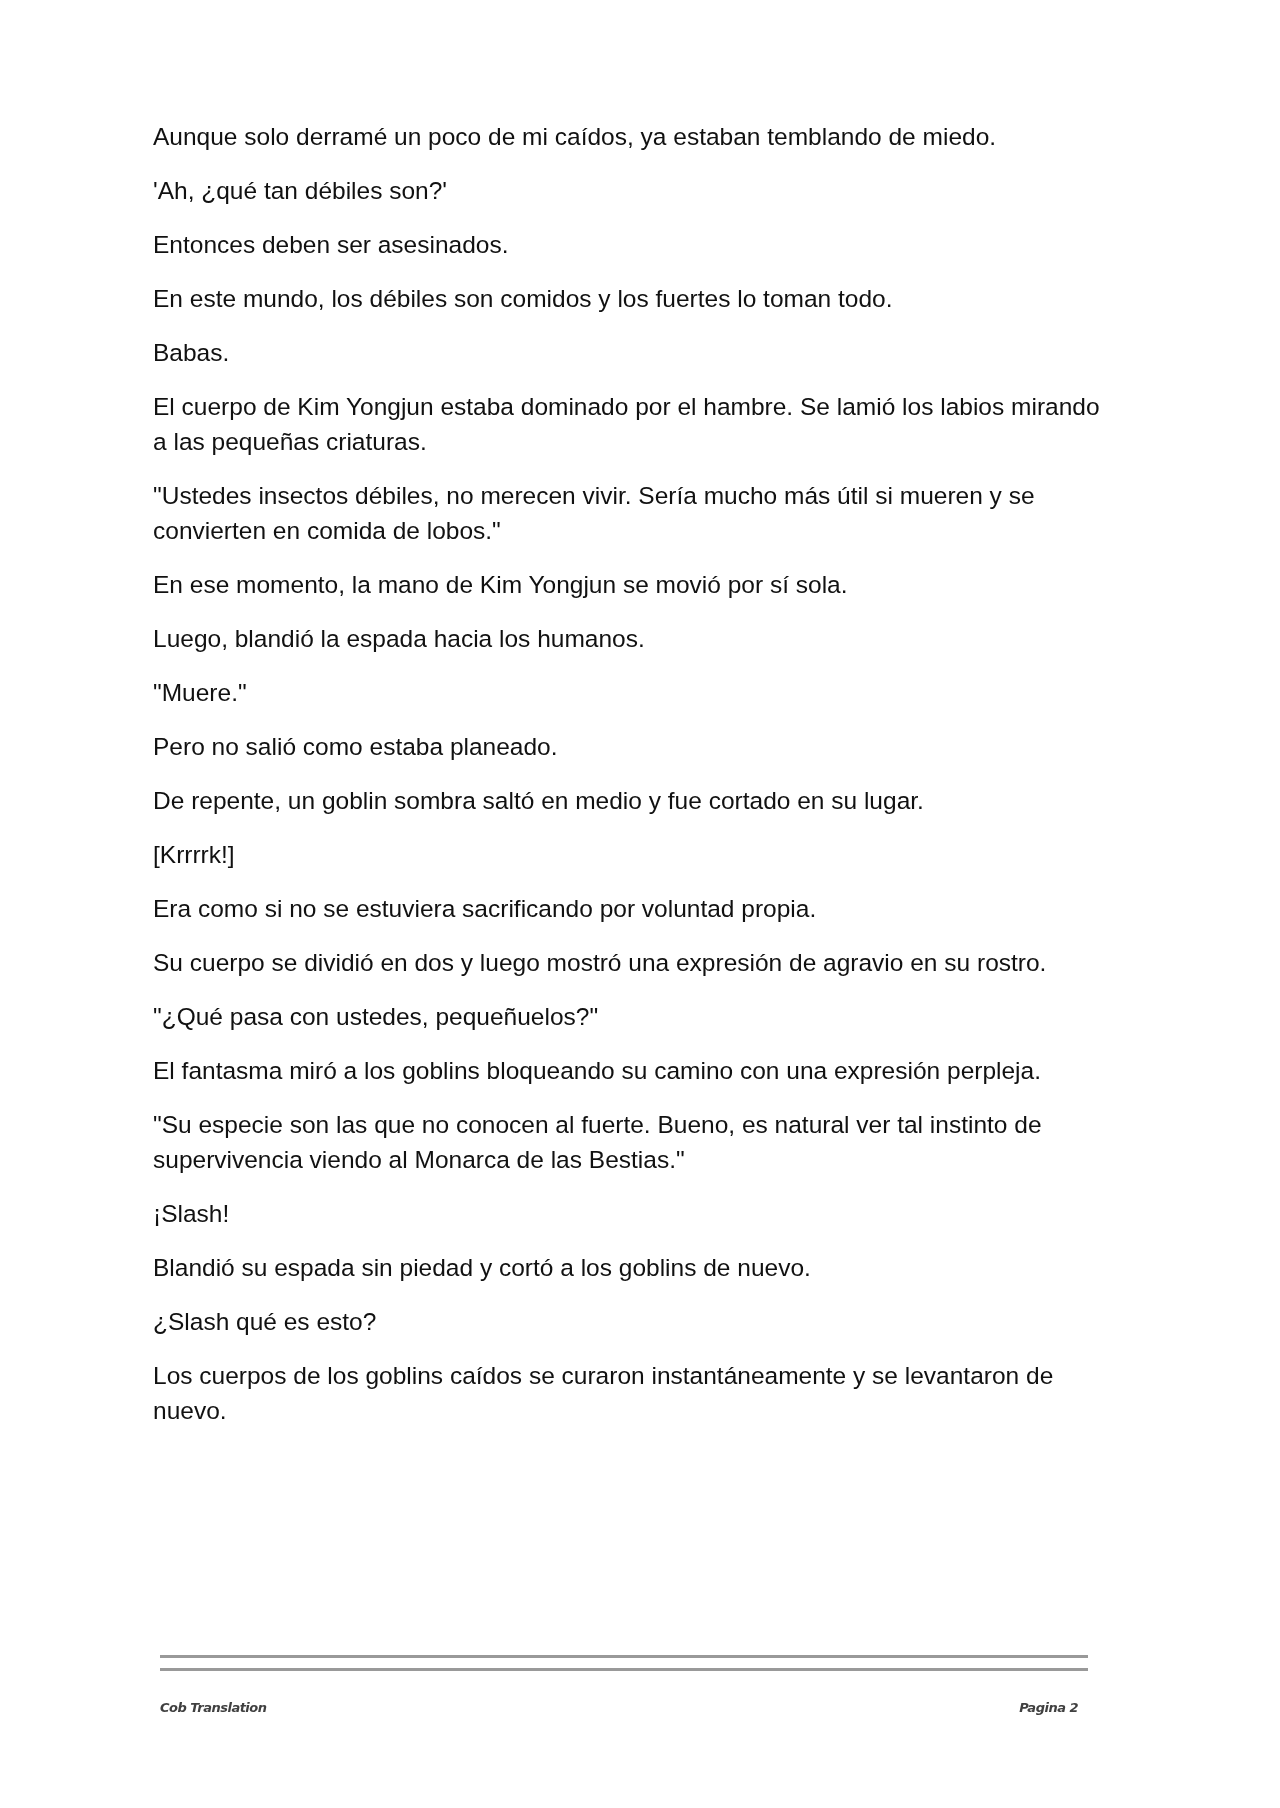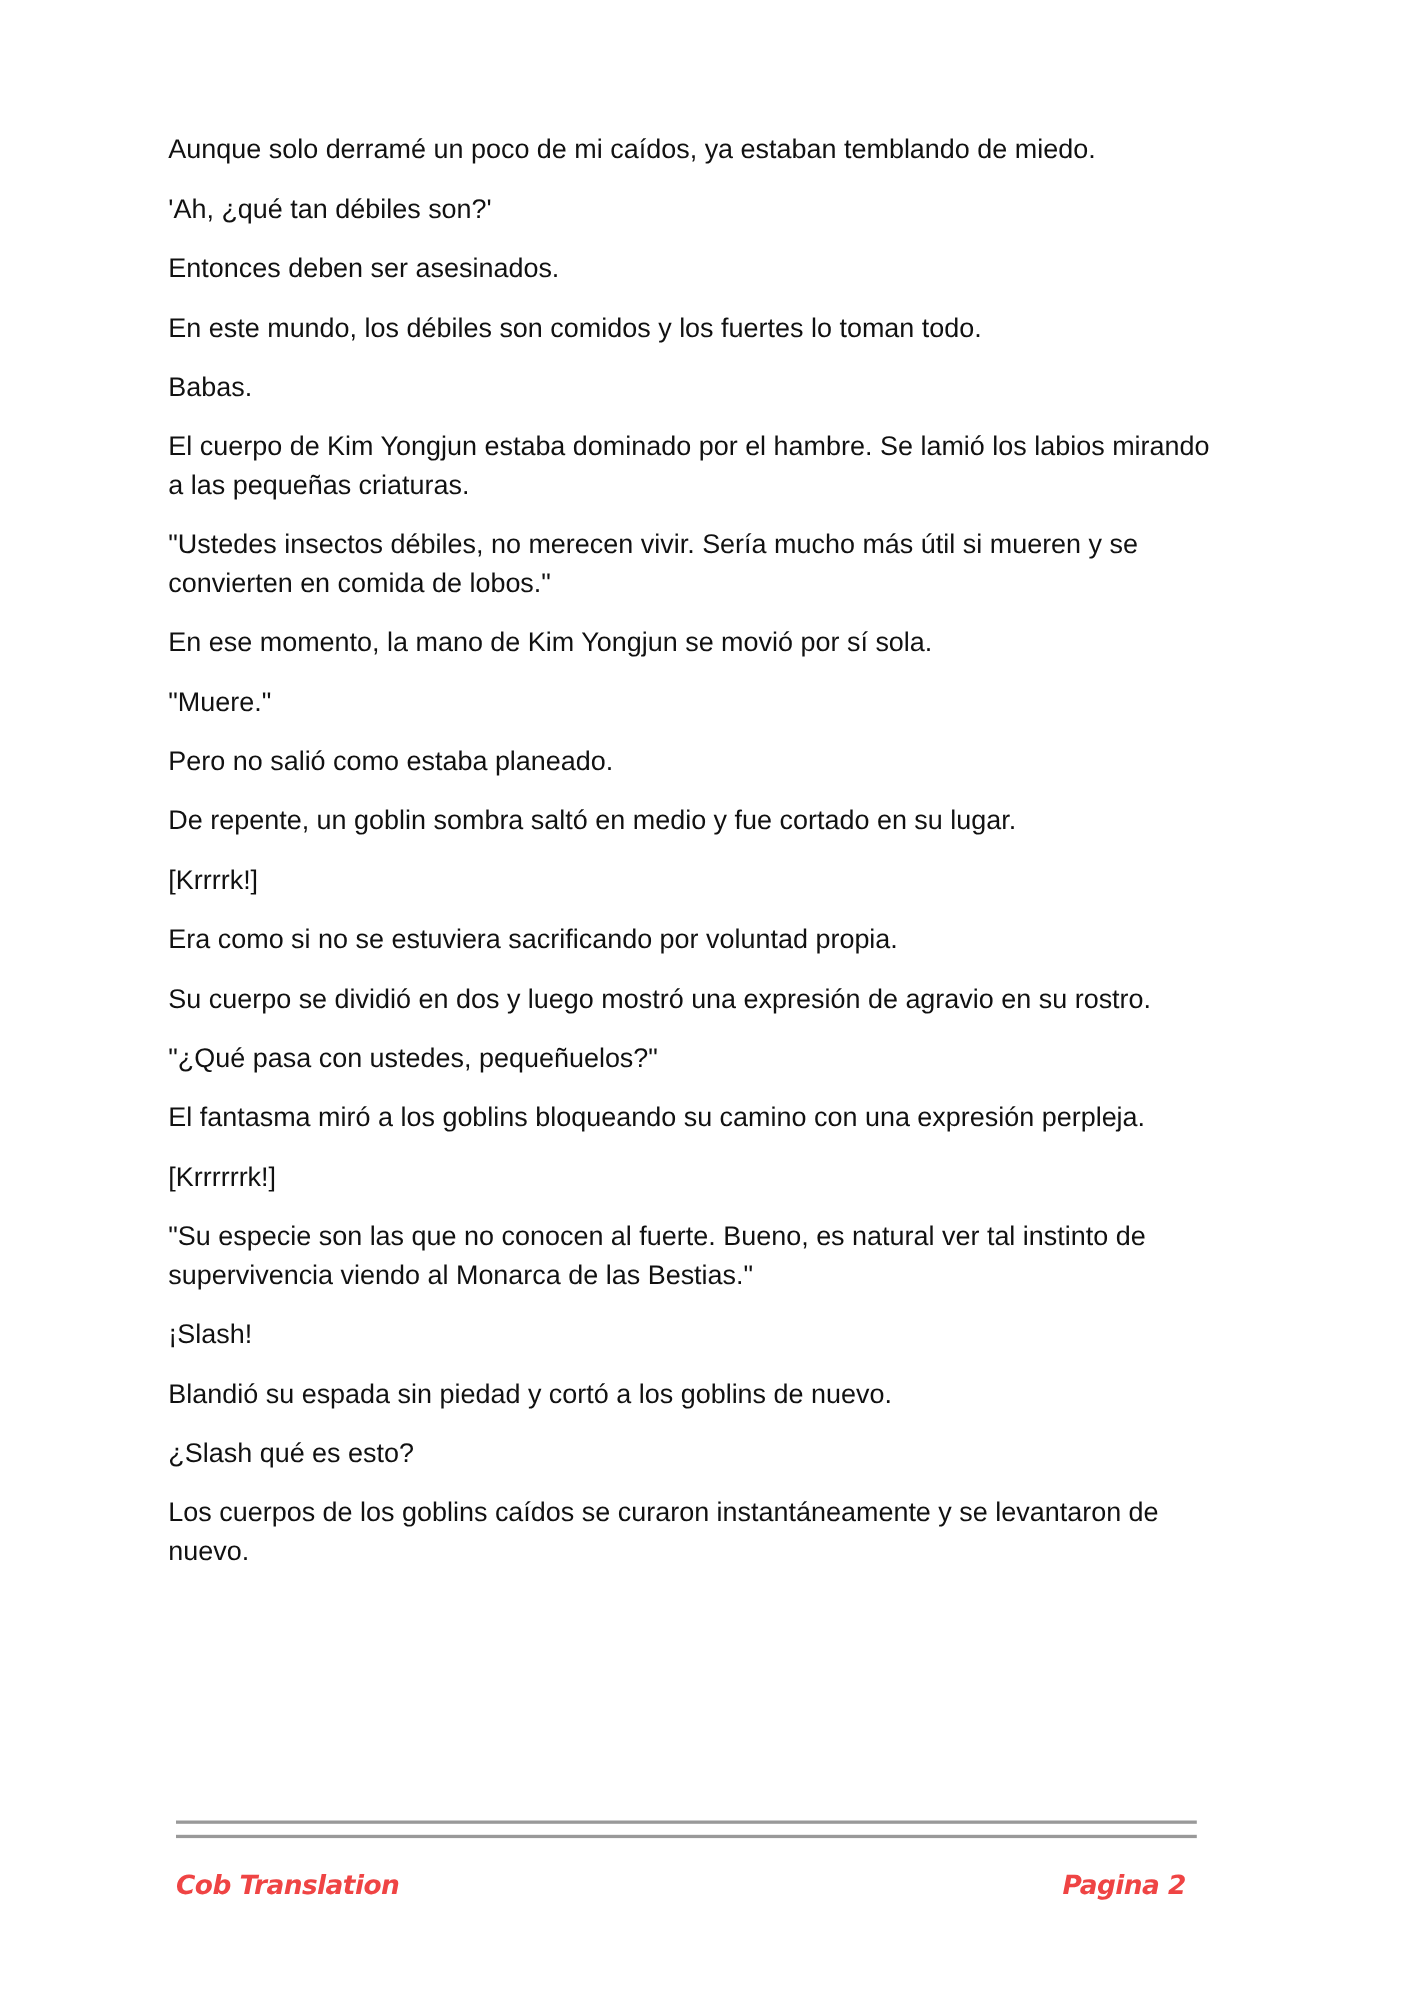--- a/index.html
+++ b/index.html
@@ -10,47 +10,47 @@
     font-family: "Liberation Sans", sans-serif; font-size: 24.5px; color: #111;
     line-height: 35px;
   }
   .content p { margin: 0 0 19px 0; }
   .rule { position: absolute; left: 160px; width: 928px; height: 3px; background: #999; }
   .rule.r1 { top: 1655px; }
   .rule.r2 { top: 1668px; }
   .footer-left, .footer-right {
     position: absolute; top: 1700px;
     font-family: "DejaVu Sans", sans-serif; font-style: italic; font-weight: bold;
-    font-size: 24px; color: #ef4444; letter-spacing: -0.5px;
+    font-size: 13px; color: #404040; letter-spacing: -0.5px;
   }
   .footer-left { left: 160px; }
   .footer-right { right: 202px; }
 </style>
 </head>
 <body>
 
 <div class="page">
   <div class="content">
     <p>Aunque solo derramé un poco de mi caídos, ya estaban temblando de miedo.</p>
     <p>'Ah, ¿qué tan débiles son?'</p>
     <p>Entonces deben ser asesinados.</p>
     <p>En este mundo, los débiles son comidos y los fuertes lo toman todo.</p>
     <p>Babas.</p>
     <p>El cuerpo de Kim Yongjun estaba dominado por el hambre. Se lamió los labios mirando a las pequeñas criaturas.</p>
     <p>"Ustedes insectos débiles, no merecen vivir. Sería mucho más útil si mueren y se convierten en comida de lobos."</p>
     <p>En ese momento, la mano de Kim Yongjun se movió por sí sola.</p>
+    <p>Luego, blandió la espada hacia los humanos.</p>
     <p>"Muere."</p>
     <p>Pero no salió como estaba planeado.</p>
     <p>De repente, un goblin sombra saltó en medio y fue cortado en su lugar.</p>
     <p>[Krrrrk!]</p>
     <p>Era como si no se estuviera sacrificando por voluntad propia.</p>
     <p>Su cuerpo se dividió en dos y luego mostró una expresión de agravio en su rostro.</p>
     <p>"¿Qué pasa con ustedes, pequeñuelos?"</p>
     <p>El fantasma miró a los goblins bloqueando su camino con una expresión perpleja.</p>
-    <p>[Krrrrrrk!]</p>
     <p>"Su especie son las que no conocen al fuerte. Bueno, es natural ver tal instinto de supervivencia viendo al Monarca de las Bestias."</p>
     <p>¡Slash!</p>
     <p>Blandió su espada sin piedad y cortó a los goblins de nuevo.</p>
     <p>¿Slash qué es esto?</p>
     <p>Los cuerpos de los goblins caídos se curaron instantáneamente y se levantaron de nuevo.</p>
   </div>
 
   <div class="rule r1"></div>
   <div class="rule r2"></div>
 

